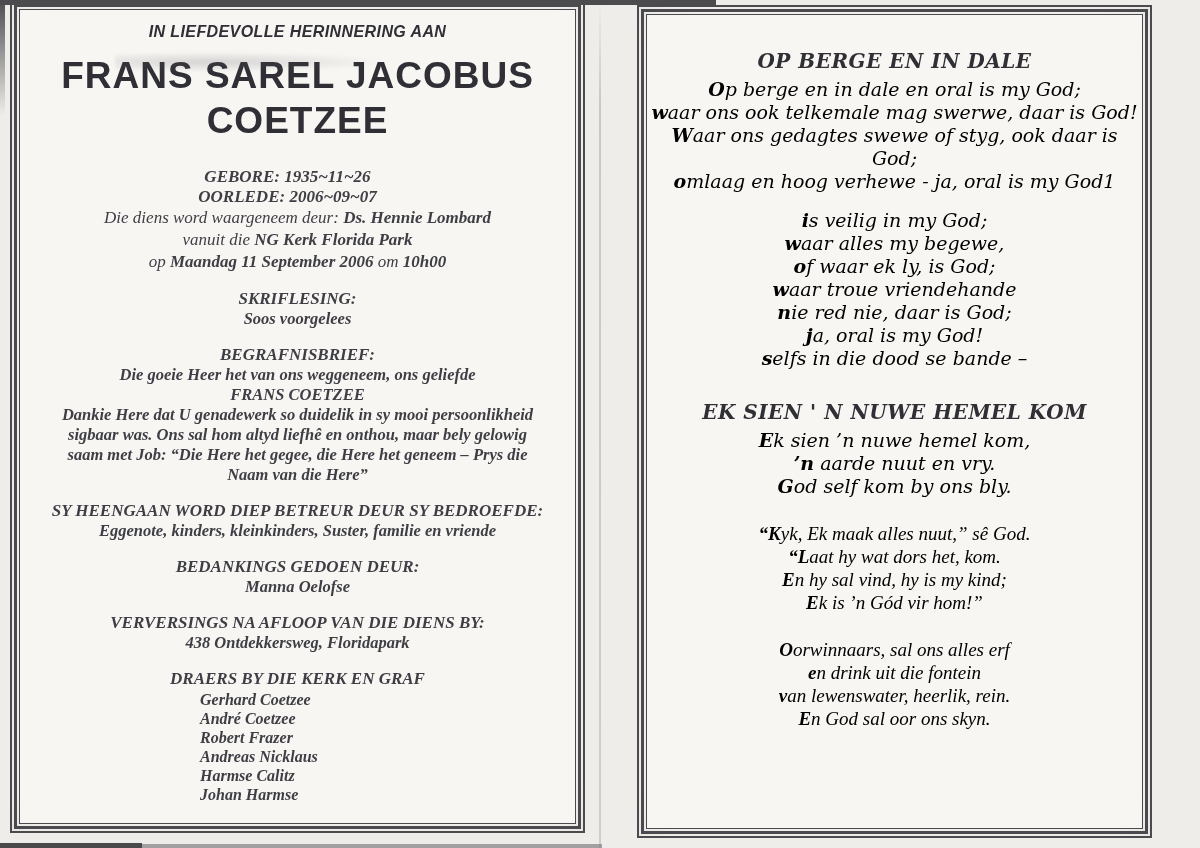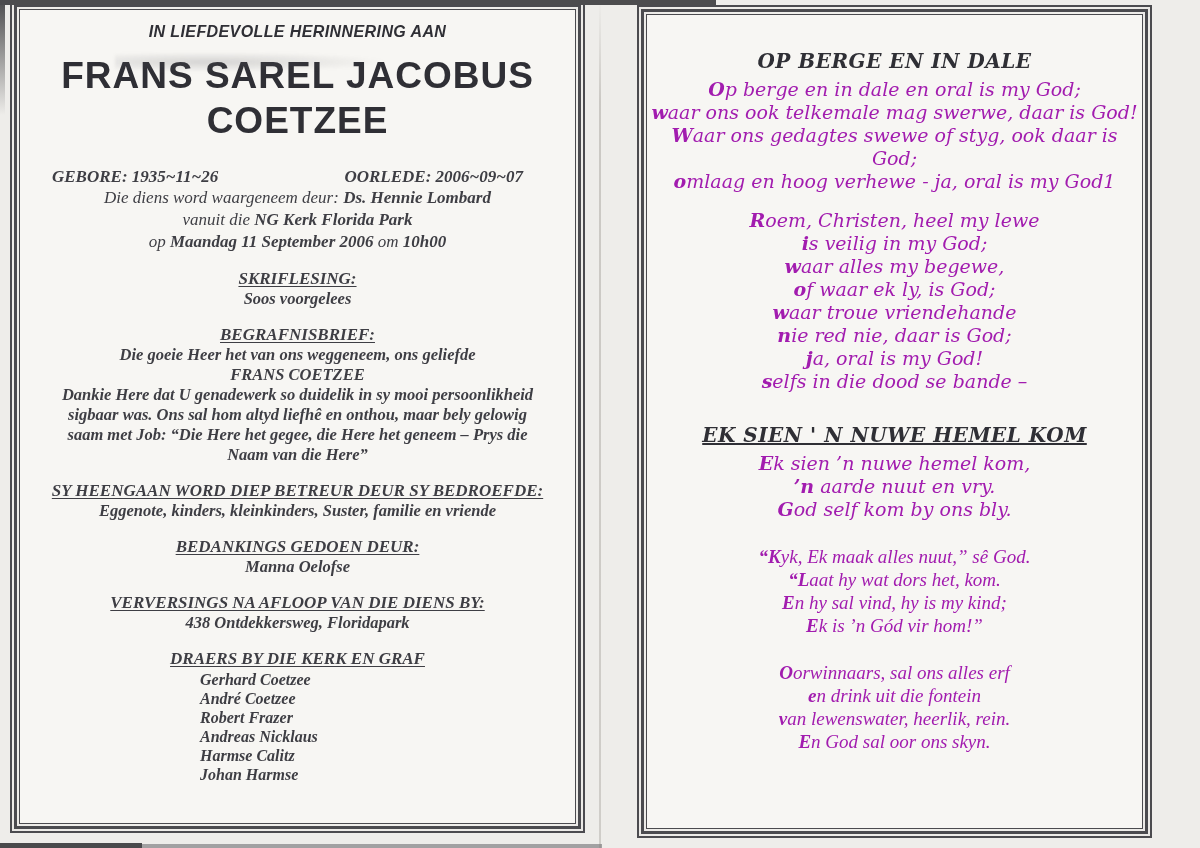--- a/index.html
+++ b/index.html
@@ -14,32 +14,32 @@
   .fmid{border:3px solid var(--frame);padding:2px;height:100%;box-sizing:border-box;}
   .fin{border:1px solid var(--frame);height:100%;box-sizing:border-box;text-align:center;position:relative;overflow:hidden;
        background:var(--page);}
   .page-left{left:10px;top:0;width:575px;height:833px;}
   .page-right{left:637px;top:5px;width:515px;height:833px;}
 
   
   .lp-header{margin-top:13px;font:italic 700 16px "Liberation Sans",sans-serif;letter-spacing:.4px;color:var(--ink-strong);}
   .lp-name{margin-top:12px;font:700 37px/45px "Liberation Sans",sans-serif;letter-spacing:1px;color:var(--ink-strong);}
   .lp-dates{margin-top:24px;display:flex;justify-content:space-between;padding:0 52px 0 32px;
-            font:italic 700 17px "Liberation Serif",serif;}
+            font:italic 700 17px "Liberation Serif",serif;flex-direction:column;}
   .lp-service{margin-top:0;font:italic 400 17px/22px "Liberation Serif",serif;}
   .b{font-weight:700;}
   .lp-section{margin-top:16px;}
-  .lp-h{font:italic 700 17px/20px "Liberation Serif",serif;text-decoration:underline;text-underline-offset:2px;}
+  .lp-h{font:italic 700 17px/20px "Liberation Serif",serif;text-underline-offset:2px;}
   .lp-b{font:italic 700 16.5px/20px "Liberation Serif",serif;text-align:center;}
   .lp-names{font:italic 700 16px/19px "Liberation Serif",serif;text-align:left;width:max-content;margin:1px 0 0 180px;}
 
   
   .rp-title{margin-top:34px;font:italic 700 20px/24px "DejaVu Serif",serif;letter-spacing:.5px;color:var(--ink-strong);}
-  .rp-title.t2{margin-top:30px;text-decoration:underline;}
-  .rp-stanza{font:italic 400 19px/23px "DejaVu Serif",serif;color:#a21caf;}
+  .rp-title.t2{margin-top:30px;}
+  .rp-stanza{font:italic 400 19px/23px "DejaVu Serif",serif;color:#000000;}
   .rp-stanza.s-first{margin-top:5px;}
   .rp-stanza.s-gap{margin-top:16px;}
   .rp-stanza.s-gap2{margin-top:24px;font-family:Liberation Serif, serif;}
 
   
   .art{position:absolute;pointer-events:none;}
   .art-top{left:0;top:0;width:716px;height:5px;background:#4c4c4e;}
   .art-left{left:0;top:0;width:5px;height:115px;background:linear-gradient(#4c4c4e,rgba(76,76,78,0));}
   .art-bottom1{left:0;top:843px;width:142px;height:5px;background:#4a4a4c;}
   .art-bottom2{left:142px;top:844px;width:460px;height:4px;background:rgba(86,86,90,.5);}
@@ -131,21 +131,20 @@
     <div class="fmid">
       <div class="fin">
         <div class="rp-title">OP BERGE EN IN DALE</div>
         <div class="rp-stanza s-first">
             <div class="ln"><span class="b">O</span><span>p berge en in dale en oral is my God;</span></div>
             <div class="ln"><span class="b">w</span><span>aar ons ook telkemale mag swerwe, daar is God!</span></div>
             <div class="ln"><span class="b">W</span><span>aar ons gedagtes swewe of styg, ook daar is God;</span></div>
             <div class="ln"><span class="b">o</span><span>mlaag en hoog verhewe - ja, oral is my God1</span></div>
           </div>
         <div class="rp-stanza s-gap">
-            <div class="ln"><span class="b">R</span><span>oem, Christen, heel my lewe</span></div>
             <div class="ln"><span class="b">i</span><span>s veilig in my God;</span></div>
             <div class="ln"><span class="b">w</span><span>aar alles my begewe,</span></div>
             <div class="ln"><span class="b">o</span><span>f waar ek ly, is God;</span></div>
             <div class="ln"><span class="b">w</span><span>aar troue vriendehande</span></div>
             <div class="ln"><span class="b">n</span><span>ie red nie, daar is God;</span></div>
             <div class="ln"><span class="b">j</span><span>a, oral is my God!</span></div>
             <div class="ln"><span class="b">s</span><span>elfs in die dood se bande –</span></div>
           </div>
 
         <div class="rp-title t2">EK SIEN ' N NUWE HEMEL KOM</div>

